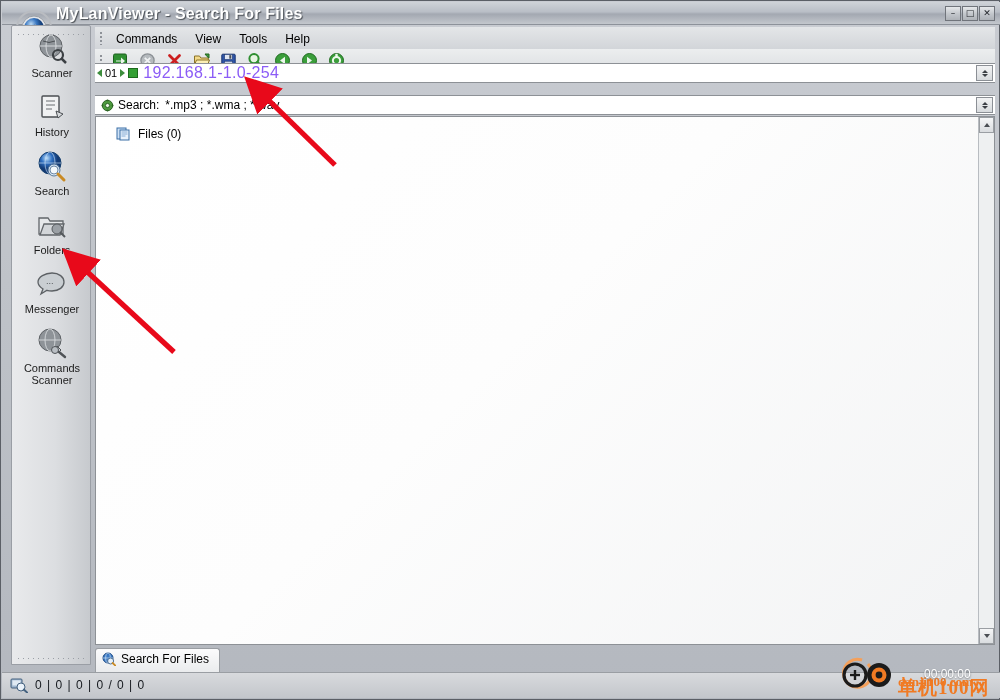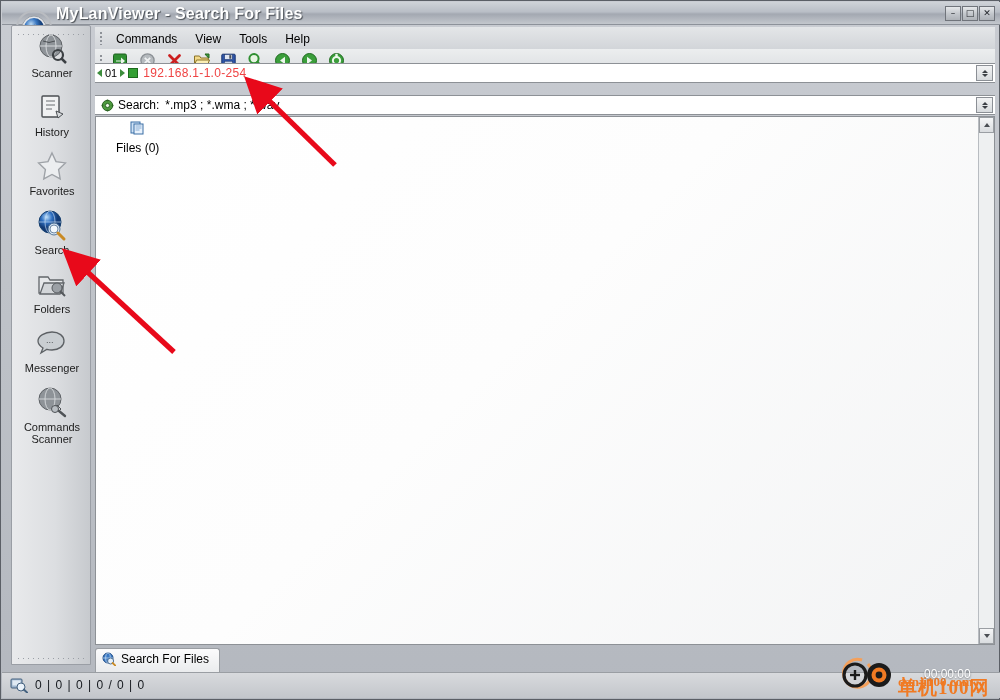--- a/index.html
+++ b/index.html
@@ -109,40 +109,40 @@
     box-sizing:border-box;
   }
   .addrbar{top:36px;text-decoration:underline;}
   .searchbar{top:68px;}
   .bar-inner{position:absolute;left:2px;top:0;right:22px;height:18px;display:flex;align-items:center;}
   .nav-mini{display:flex;align-items:center;gap:3px;margin-right:5px;font-size:11px;}
   .tri-l,.tri-r{width:0;height:0;border-top:4px solid transparent;border-bottom:4px solid transparent;}
   .tri-l{border-right:5px solid #3c8d3c;}
   .tri-r{border-left:5px solid #3c8d3c;}
   .green-sq{width:8px;height:8px;background:#35a035;border:1px solid #1d6b1d;}
-  .addr-txt{font-family:"Liberation Sans",sans-serif;font-size:12px;color:#ef4444;letter-spacing:.3px;}
+  .addr-txt{font-family:"Liberation Sans",sans-serif;font-size:16px;color:#8b5cf6;letter-spacing:.3px;}
   .search-label{font-size:12px;margin-left:4px;}
   .search-val{font-size:12px;margin-left:6px;}
   .spinner{
     position:absolute;right:2px;top:1px;width:17px;height:16px;
     border:1px solid #8b8f95;box-sizing:border-box;
     background:linear-gradient(180deg,#f2f3f4 0%,#d7dadd 100%);
     display:flex;flex-direction:column;align-items:center;justify-content:center;gap:1px;
   }
   .spin-up,.spin-dn{width:0;height:0;border-left:3px solid transparent;border-right:3px solid transparent;}
   .spin-up{border-bottom:3px solid #3b3f44;}
   .spin-dn{border-top:3px solid #3b3f44;}
 
   .listview{
     position:absolute;left:0;top:89px;width:900px;height:529px;
     background:linear-gradient(135deg,#ffffff 0%,#fdfdfd 45%,#f2f3f4 100%);
     border:1px solid #8d9196;box-sizing:border-box;
   }
   .tree-row{
-    position:absolute;left:20px;top:3px;display:flex;align-items:center;gap:6px;flex-direction:column;
+    position:absolute;left:20px;top:9px;display:flex;align-items:center;gap:6px;
   }
   .tree-row .lbl{font-size:12px;color:#000;}
   .vscroll{
     position:absolute;right:0;top:0;width:16px;height:527px;
     background:#eef0f1;border-left:1px solid #b8bcc1;box-sizing:border-box;
   }
   .vs-btn{
     width:15px;height:16px;border:1px solid #9a9ea3;box-sizing:border-box;
     background:linear-gradient(180deg,#f5f6f7 0%,#d9dcdf 100%);
     display:flex;align-items:center;justify-content:center;
@@ -248,28 +248,20 @@
               <rect x="7" y="6" width="17" height="21" rx="1" fill="#f1f2f3" stroke="#4b4f53" stroke-width="1.4"></rect>
               <line x1="11" y1="11" x2="20" y2="11" stroke="#6a6e72"></line>
               <line x1="11" y1="15" x2="20" y2="15" stroke="#6a6e72"></line>
               <line x1="11" y1="19" x2="17" y2="19" stroke="#6a6e72"></line>
               <path d="M21 21 l7 3 -5 4 z" fill="#d9dcdf" stroke="#4b4f53"></path>
             </svg>
           </span>
           <span class="lbl">History</span>
         </div>
 
-        <div class="side-item">
-          <span class="ico">
-            <svg width="34" height="34" viewBox="0 0 34 34">
-              <path d="M17 4 l4 8.6 9.4 1.3 -6.8 6.6 1.6 9.4 -8.2-4.4 -8.2 4.4 1.6-9.4 -6.8-6.6 9.4-1.3 z" fill="#eceef0" stroke="#9ea2a7" stroke-width="1.4"></path>
-            </svg>
-          </span>
-          <span class="lbl">Favorites</span>
-        </div>
 
         <div class="side-item active">
           <span class="ico">
             <svg width="34" height="34" viewBox="0 0 34 34">
               <defs>
                 <radialGradient id="gs" cx="35%" cy="28%">
                   <stop offset="0%" stop-color="#bfe0fa"></stop>
                   <stop offset="50%" stop-color="#2f6fc0"></stop>
                   <stop offset="100%" stop-color="#123a75"></stop>
                 </radialGradient>

